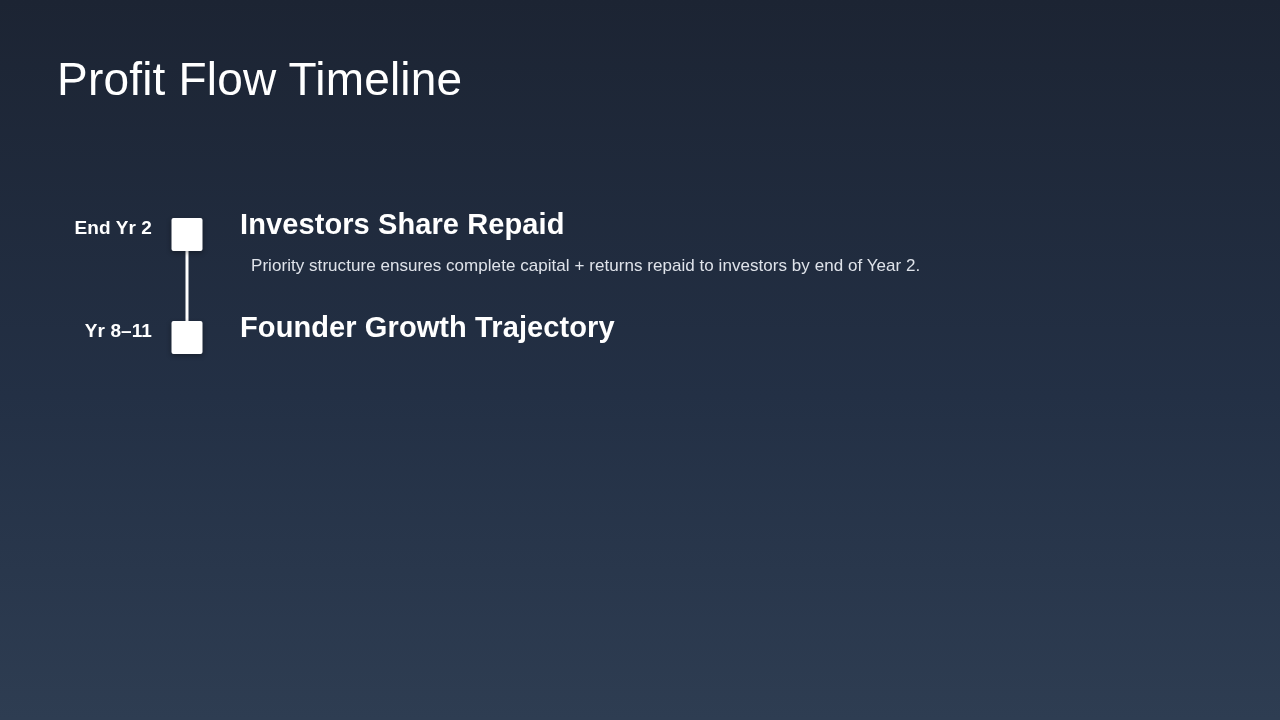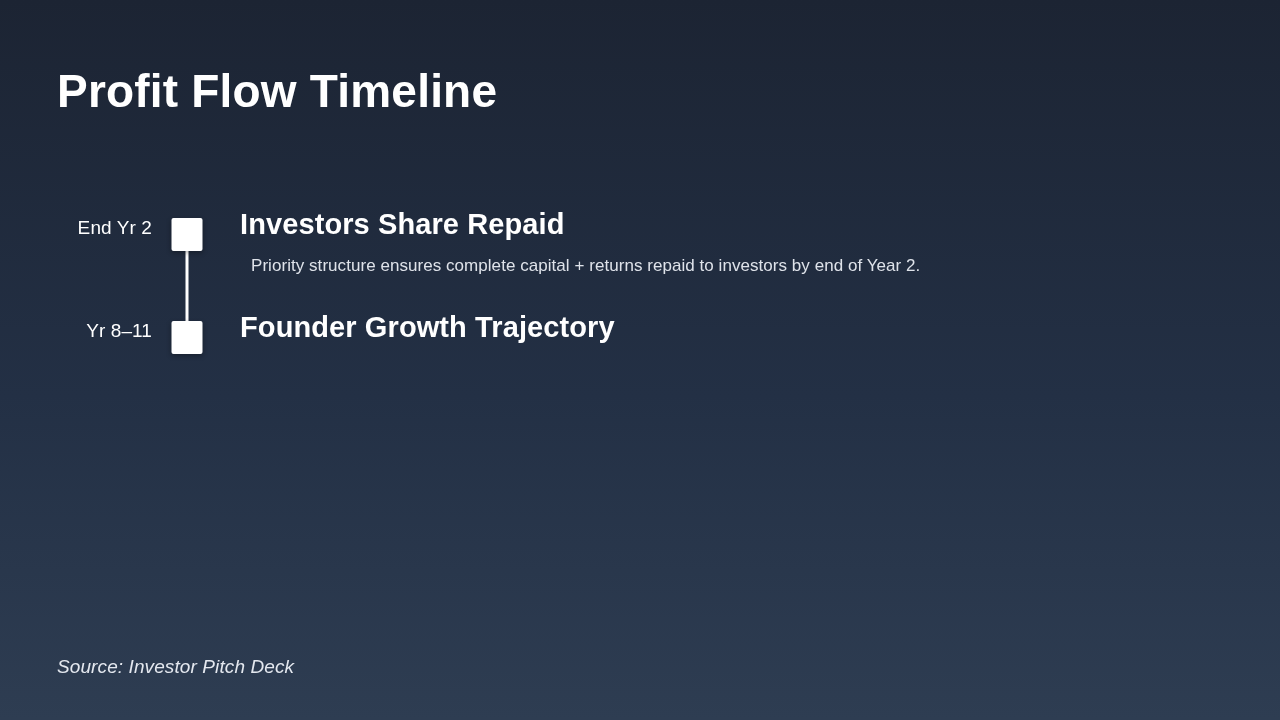--- a/index.html
+++ b/index.html
@@ -21,26 +21,25 @@
     box-sizing: border-box;
     background: linear-gradient(180deg, #1c2433 0%, #233045 55%, #2e3d52 100%);
     overflow: hidden;
   }
 
   .slide-title {
     position: absolute;
     left: 57px;
     top: 52px;
     font-size: 46px;
-    font-weight: 700;
+    font-weight: 400;
     letter-spacing: 0.2px;
     color: #ffffff;
     line-height: 1.2;
     white-space: nowrap;
-    margin-top: 12px;
   }
 
   
   .timeline {
     position: absolute;
     left: 0;
     top: 205px;
     width: 1280px;
   }
 
@@ -51,21 +50,21 @@
     min-height: 103px;
   }
 
   .tl-period {
     width: 165px;
     flex: 0 0 165px;
     text-align: right;
     padding-right: 13px;
     box-sizing: border-box;
     font-size: 19px;
-    font-weight: 400;
+    font-weight: 700;
     color: #ffffff;
     letter-spacing: 0.1px;
     white-space: nowrap;
     padding-top: 12px;
   }
 
   .tl-rail {
     position: relative;
     width: 43px;
     flex: 0 0 43px;
@@ -166,15 +165,14 @@
 
         <div class="tl-marker"></div>
       </div>
       <div class="tl-content">
         <div class="tl-heading">Founder Growth Trajectory</div>
       </div>
     </div>
 
   </div>
 
-  <div class="source-note">Source: Investor Pitch Deck</div>
 
 </div>
 
 </body></html>

